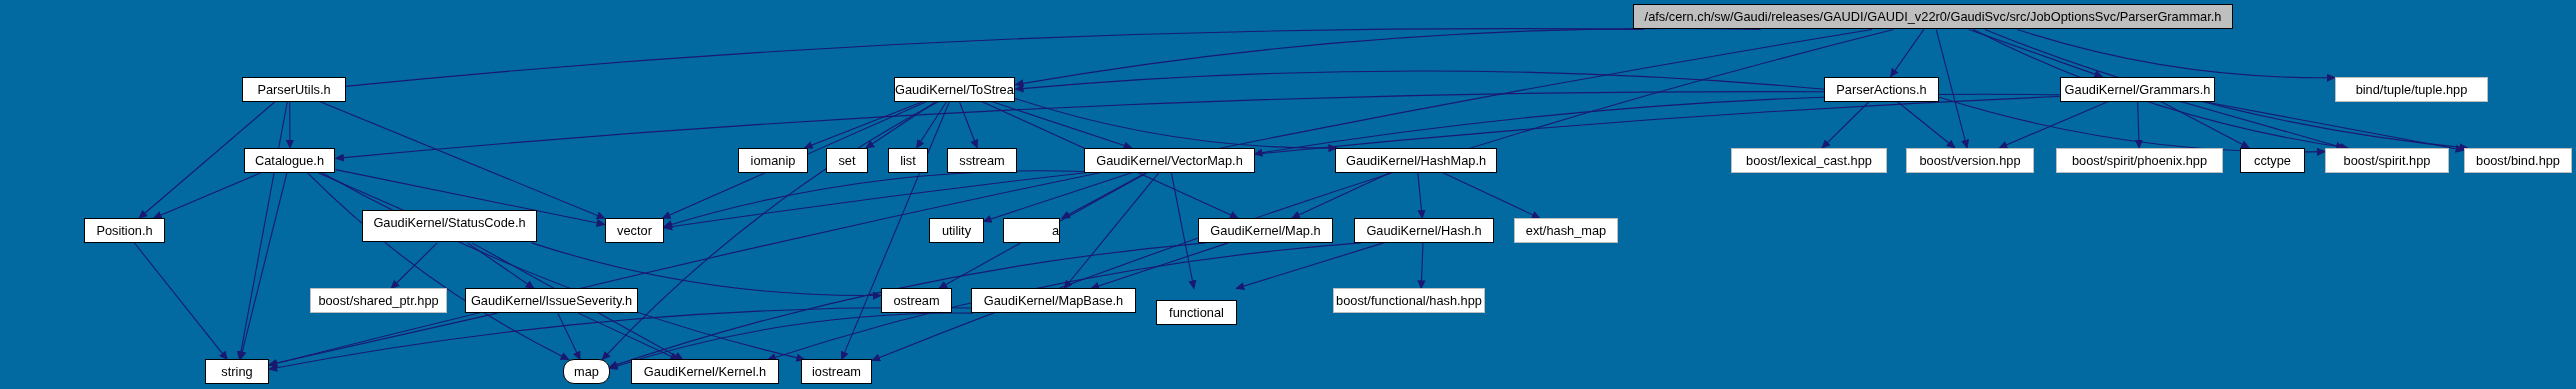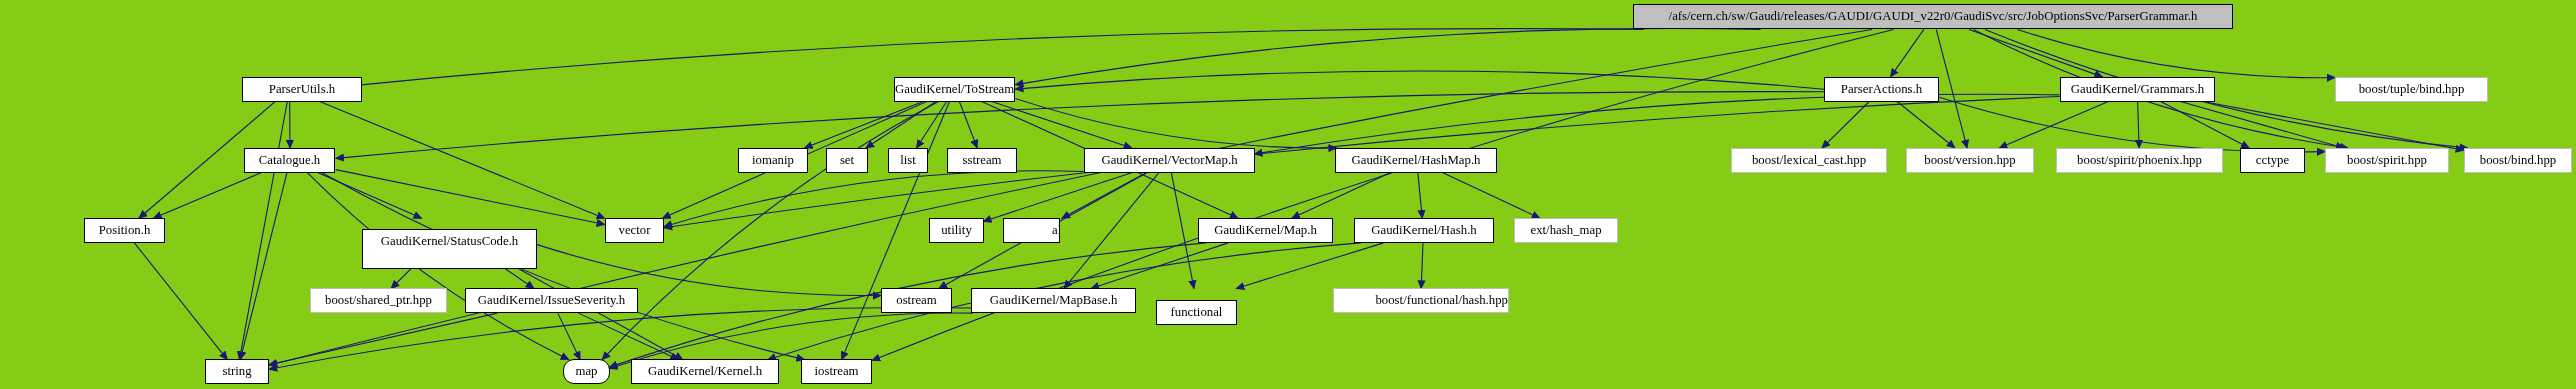--- a/index.html
+++ b/index.html
@@ -1,21 +1,21 @@
 <!DOCTYPE html>
 <html style="font-size:14.6px"><head>
 <meta charset="utf-8">
 <style>
   html, body { margin:0; padding:0; background:#ffffff; }
   #canvas {
     position: relative;
     width: 2576px;
     height: 390px;
-    background: #84cc16;
-    font-family: Liberation Serif, serif;
+    background: #0369a1;
+    font-family: Liberation Sans, sans-serif;
     overflow: hidden;
   }
   #edge-layer {
     position: absolute;
     left: 0; top: 0;
     width: 2576px; height: 390px;
     pointer-events: none;
   }
   .node {
     position: absolute;
@@ -107,51 +107,51 @@
         <path d="M1346.4,266.0 Q1271.3,291.0 1196.1,316.0" fill="none" stroke="#191970" stroke-width="1.2" marker-end="url(#arrow)"></path>
         <path d="M1560.0,266.0 Q1559.0,291.0 1558.0,316.0" fill="none" stroke="#191970" stroke-width="1.2" marker-end="url(#arrow)"></path>
         <path d="M1516.8,266.0 Q1436.0,291.0 1355.2,316.0" fill="none" stroke="#191970" stroke-width="1.2" marker-end="url(#arrow)"></path>
         <path d="M1491.9,266.0 Q1159.0,290.8 841.6,394.0" fill="none" stroke="#191970" stroke-width="1.2" marker-end="url(#arrow)"></path>
         <path d="M1066.7,343.0 Q862.3,340.1 668.0,403.6" fill="none" stroke="#191970" stroke-width="1.2" marker-end="url(#arrow)"></path>
         <path d="M1065.0,337.4 Q676.5,331.1 295.0,404.5" fill="none" stroke="#191970" stroke-width="1.2" marker-end="url(#arrow)"></path>
       </g>
   </svg>
   <div id="nodes">
       <div class="node root" title="/afs/cern.ch/sw/Gaudi/releases/GAUDI/GAUDI_v22r0/GaudiSvc/src/JobOptionsSvc/ParserGrammar.h" style="left: 1633px; top: 3.6px; width: 600px; height: 25.5px;">/afs/cern.ch/sw/Gaudi/releases/GAUDI/GAUDI_v22r0/GaudiSvc/src/JobOptionsSvc/ParserGrammar.h</div>
-      <div class="node" title="ParserUtils.h" style="left: 242px; top: 77px; width: 120px; height: 24.6px;">ParserUtils.h</div>
+      <div class="node" title="ParserUtils.h" style="left: 242px; top: 77px; width: 104px; height: 24.6px;">ParserUtils.h</div>
       <div class="node" title="GaudiKernel/ToStream.h" style="left: 894px; top: 77px; width: 121px; height: 24.6px;">GaudiKernel/ToStream.h</div>
       <div class="node" title="ParserActions.h" style="left: 1824px; top: 77px; width: 115px; height: 24.6px;">ParserActions.h</div>
       <div class="node" title="GaudiKernel/Grammars.h" style="left: 2060px; top: 77px; width: 155px; height: 24.6px;">GaudiKernel/Grammars.h</div>
-      <div class="node external" title="boost/tuple/tuple.hpp" style="left: 2335px; top: 77px; width: 153px; height: 24.6px;">boost/tuple/bind.hpp</div>
+      <div class="node external" title="boost/tuple/tuple.hpp" style="left: 2335px; top: 77px; width: 153px; height: 24.6px;">bind/tuple/tuple.hpp</div>
       <div class="node" title="Catalogue.h" style="left: 244px; top: 148px; width: 91px; height: 24.6px;">Catalogue.h</div>
       <div class="node" title="iomanip" style="left: 738px; top: 148px; width: 70px; height: 24.6px;">iomanip</div>
       <div class="node" title="set" style="left: 826px; top: 148px; width: 42px; height: 24.6px;">set</div>
       <div class="node" title="list" style="left: 888px; top: 148px; width: 40px; height: 24.6px;">list</div>
       <div class="node" title="sstream" style="left: 947px; top: 148px; width: 70px; height: 24.6px;">sstream</div>
       <div class="node" title="GaudiKernel/VectorMap.h" style="left: 1084px; top: 148px; width: 171px; height: 24.6px;">GaudiKernel/VectorMap.h</div>
       <div class="node" title="GaudiKernel/HashMap.h" style="left: 1335px; top: 148px; width: 162px; height: 24.6px;">GaudiKernel/HashMap.h</div>
       <div class="node external" title="boost/lexical_cast.hpp" style="left: 1731px; top: 148px; width: 156px; height: 24.6px;">boost/lexical_cast.hpp</div>
       <div class="node external" title="boost/version.hpp" style="left: 1906px; top: 148px; width: 128px; height: 24.6px;">boost/version.hpp</div>
       <div class="node external" title="boost/spirit/phoenix.hpp" style="left: 2056px; top: 148px; width: 167px; height: 24.6px;">boost/spirit/phoenix.hpp</div>
       <div class="node" title="cctype" style="left: 2240px; top: 148px; width: 65px; height: 24.6px;">cctype</div>
       <div class="node external" title="boost/spirit.hpp" style="left: 2325px; top: 148px; width: 124px; height: 24.6px;">boost/spirit.hpp</div>
       <div class="node external" title="boost/bind.hpp" style="left: 2464px; top: 148px; width: 108px; height: 24.6px;">boost/bind.hpp</div>
       <div class="node" title="Position.h" style="left: 84px; top: 218px; width: 81px; height: 24.6px;">Position.h</div>
-      <div class="node" title="GaudiKernel/StatusCode.h" style="left: 362px; top: 229px; width: 175px; height: 40px;">GaudiKernel/StatusCode.h</div>
+      <div class="node" title="GaudiKernel/StatusCode.h" style="left: 362px; top: 210px; width: 175px; height: 32px;">GaudiKernel/StatusCode.h</div>
       <div class="node" title="vector" style="left: 605px; top: 218px; width: 59px; height: 24.6px;">vector</div>
       <div class="node" title="utility" style="left: 929px; top: 218px; width: 55px; height: 24.6px;">utility</div>
       <div class="node" title="algorithm" style="left: 1003px; top: 218px; width: 57px; height: 24.6px; padding-left: 48px;">algorithm</div>
       <div class="node" title="GaudiKernel/Map.h" style="left: 1198px; top: 218px; width: 135px; height: 24.6px;">GaudiKernel/Map.h</div>
       <div class="node" title="GaudiKernel/Hash.h" style="left: 1354px; top: 218px; width: 140px; height: 24.6px;">GaudiKernel/Hash.h</div>
       <div class="node external" title="ext/hash_map" style="left: 1514px; top: 218px; width: 104px; height: 24.6px;">ext/hash_map</div>
       <div class="node external" title="boost/shared_ptr.hpp" style="left: 310px; top: 288px; width: 137px; height: 24.6px;">boost/shared_ptr.hpp</div>
       <div class="node" title="GaudiKernel/IssueSeverity.h" style="left: 465px; top: 288px; width: 173px; height: 24.6px;">GaudiKernel/IssueSeverity.h</div>
       <div class="node" title="ostream" style="left: 881px; top: 288px; width: 71px; height: 24.6px;">ostream</div>
       <div class="node" title="GaudiKernel/MapBase.h" style="left: 971px; top: 288px; width: 165px; height: 24.6px;">GaudiKernel/MapBase.h</div>
       <div class="node" title="functional" style="left: 1156px; top: 288px; width: 81px; height: 24.6px; margin-top: 12px;">functional</div>
-      <div class="node external" title="boost/functional/hash.hpp" style="left: 1333px; top: 288px; width: 176px; height: 24.6px; text-align: right;">boost/functional/hash.hpp</div>
+      <div class="node external" title="boost/functional/hash.hpp" style="left: 1333px; top: 288px; width: 152px; height: 24.6px;">boost/functional/hash.hpp</div>
       <div class="node" title="string" style="left: 205px; top: 359px; width: 64px; height: 24.6px;">string</div>
       <div class="node" title="map" style="left: 563px; top: 359px; width: 47px; height: 24.6px; border-radius: 11px;">map</div>
       <div class="node" title="GaudiKernel/Kernel.h" style="left: 631px; top: 359px; width: 148px; height: 24.6px;">GaudiKernel/Kernel.h</div>
       <div class="node" title="iostream" style="left: 801px; top: 359px; width: 71px; height: 24.6px;">iostream</div>
     </div>
 </div>
 
 
 </body></html>

